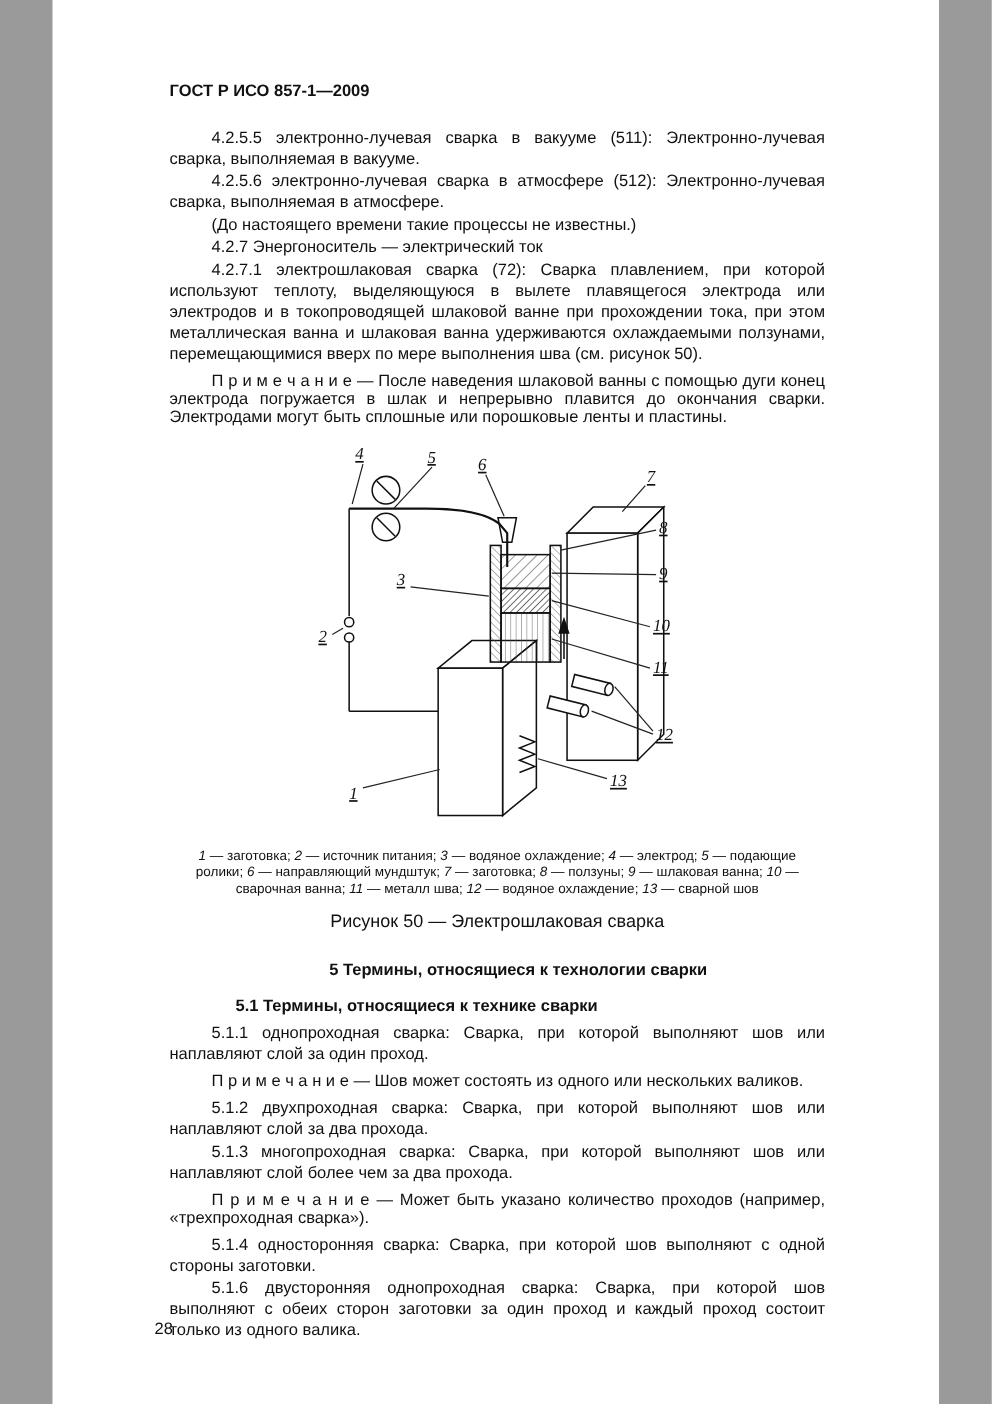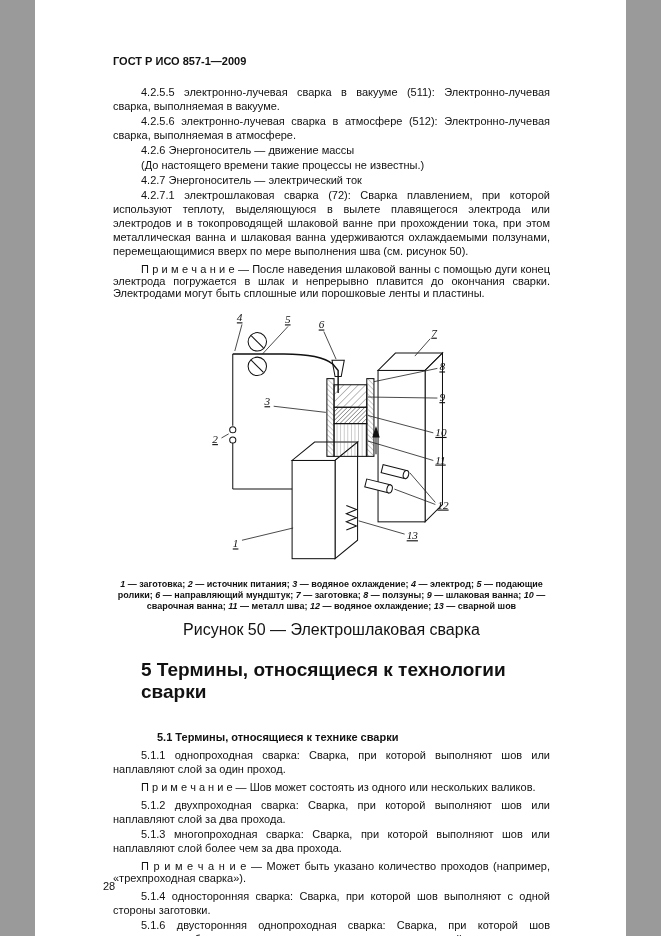--- a/index.html
+++ b/index.html
@@ -9,38 +9,37 @@
     box-sizing:border-box;padding:55px 76px 0 78px;overflow:hidden;
   }
   .doc-header{font-weight:bold;font-size:11px;margin-bottom:18px;}
   p.para{margin:0 0 1px 0;font-size:11px;line-height:14px;text-align:justify;}
   p.para.entry{text-indent:28px;}
   p.para.note{font-size:11px;line-height:12px;text-indent:28px;margin:5px 0 5px 0;}
   .b{font-weight:normal;}
   .figure{margin:8px 0 0 0;text-align:center;}
   .fig-svg{display:inline-block;}
   .fig-svg text{font-family:"Liberation Serif",serif;font-style:italic;font-size:11px;fill:#111;text-decoration:underline;}
-  .legend{font-size:9px;line-height:11px;margin:2px 4px 0 4px;color:#111;font-weight:bold;}
+  .legend{font-size:9px;line-height:11px;margin:2px 4px 0 4px;color:#111;}
   .legend i{font-style:italic;}
-  .caption{font-size:16px;margin-top:9px;text-align:center;}
-  .h5{font-size:19px;font-weight:bold;margin:20px 0 28px 28px;}
+  .caption{font-size:12px;margin-top:9px;text-align:center;}
+  .h5{font-size:11px;font-weight:bold;margin:20px 0 12px 28px;text-align:center;}
   .h51{font-size:11px;font-weight:bold;margin:0 0 5px 28px;padding-left:16px;}
   .pagenum{position:absolute;left:68px;bottom:44px;font-size:11px;}
 </style>
 </head>
 <body>
 
 <div class="page">
 
   <div class="doc-header">ГОСТ Р ИСО 857-1—2009</div>
 
   <div id="body-top">
       <p class="para entry"><span>4.2.5.5 </span><span class="b">электронно-лучевая сварка в вакууме</span><span> (511): Электронно-лучевая сварка, выполняемая в вакууме.</span></p>
       <p class="para entry"><span>4.2.5.6 </span><span class="b">электронно-лучевая сварка в атмосфере</span><span> (512): Электронно-лучевая сварка, выполняемая в атмосфере.</span></p>
-      <p class="para entry"><span class="b">4.2.6 Энергоноситель — движение массы</span></p>
       <p class="para entry"><span>(До настоящего времени такие процессы не известны.)</span></p>
       <p class="para entry"><span class="b">4.2.7 Энергоноситель — электрический ток</span></p>
       <p class="para entry"><span>4.2.7.1 </span><span class="b">электрошлаковая сварка</span><span> (72): Сварка плавлением, при которой используют теплоту, выделяющуюся в вылете плавящегося электрода или электродов и в токопроводящей шлаковой ванне при прохождении тока, при этом металлическая ванна и шлаковая ванна удерживаются охлаждаемыми ползунами, перемещающимися вверх по мере выполнения шва (см. рисунок 50).</span></p>
       <p class="para note"><span>П р и м е ч а н и е — После наведения шлаковой ванны с помощью дуги конец электрода погружается в шлак и непрерывно плавится до окончания сварки. Электродами могут быть сплошные или порошковые ленты и пластины.</span></p>
     </div>
 
   <figure class="figure" style="margin:8px 0 0 0;">
     <svg class="fig-svg" width="256" height="266" viewBox="0 0 250 260" xmlns="http://www.w3.org/2000/svg">
       <defs>
         <pattern id="hA" width="5" height="5" patternUnits="userSpaceOnUse" patternTransform="rotate(45)">

